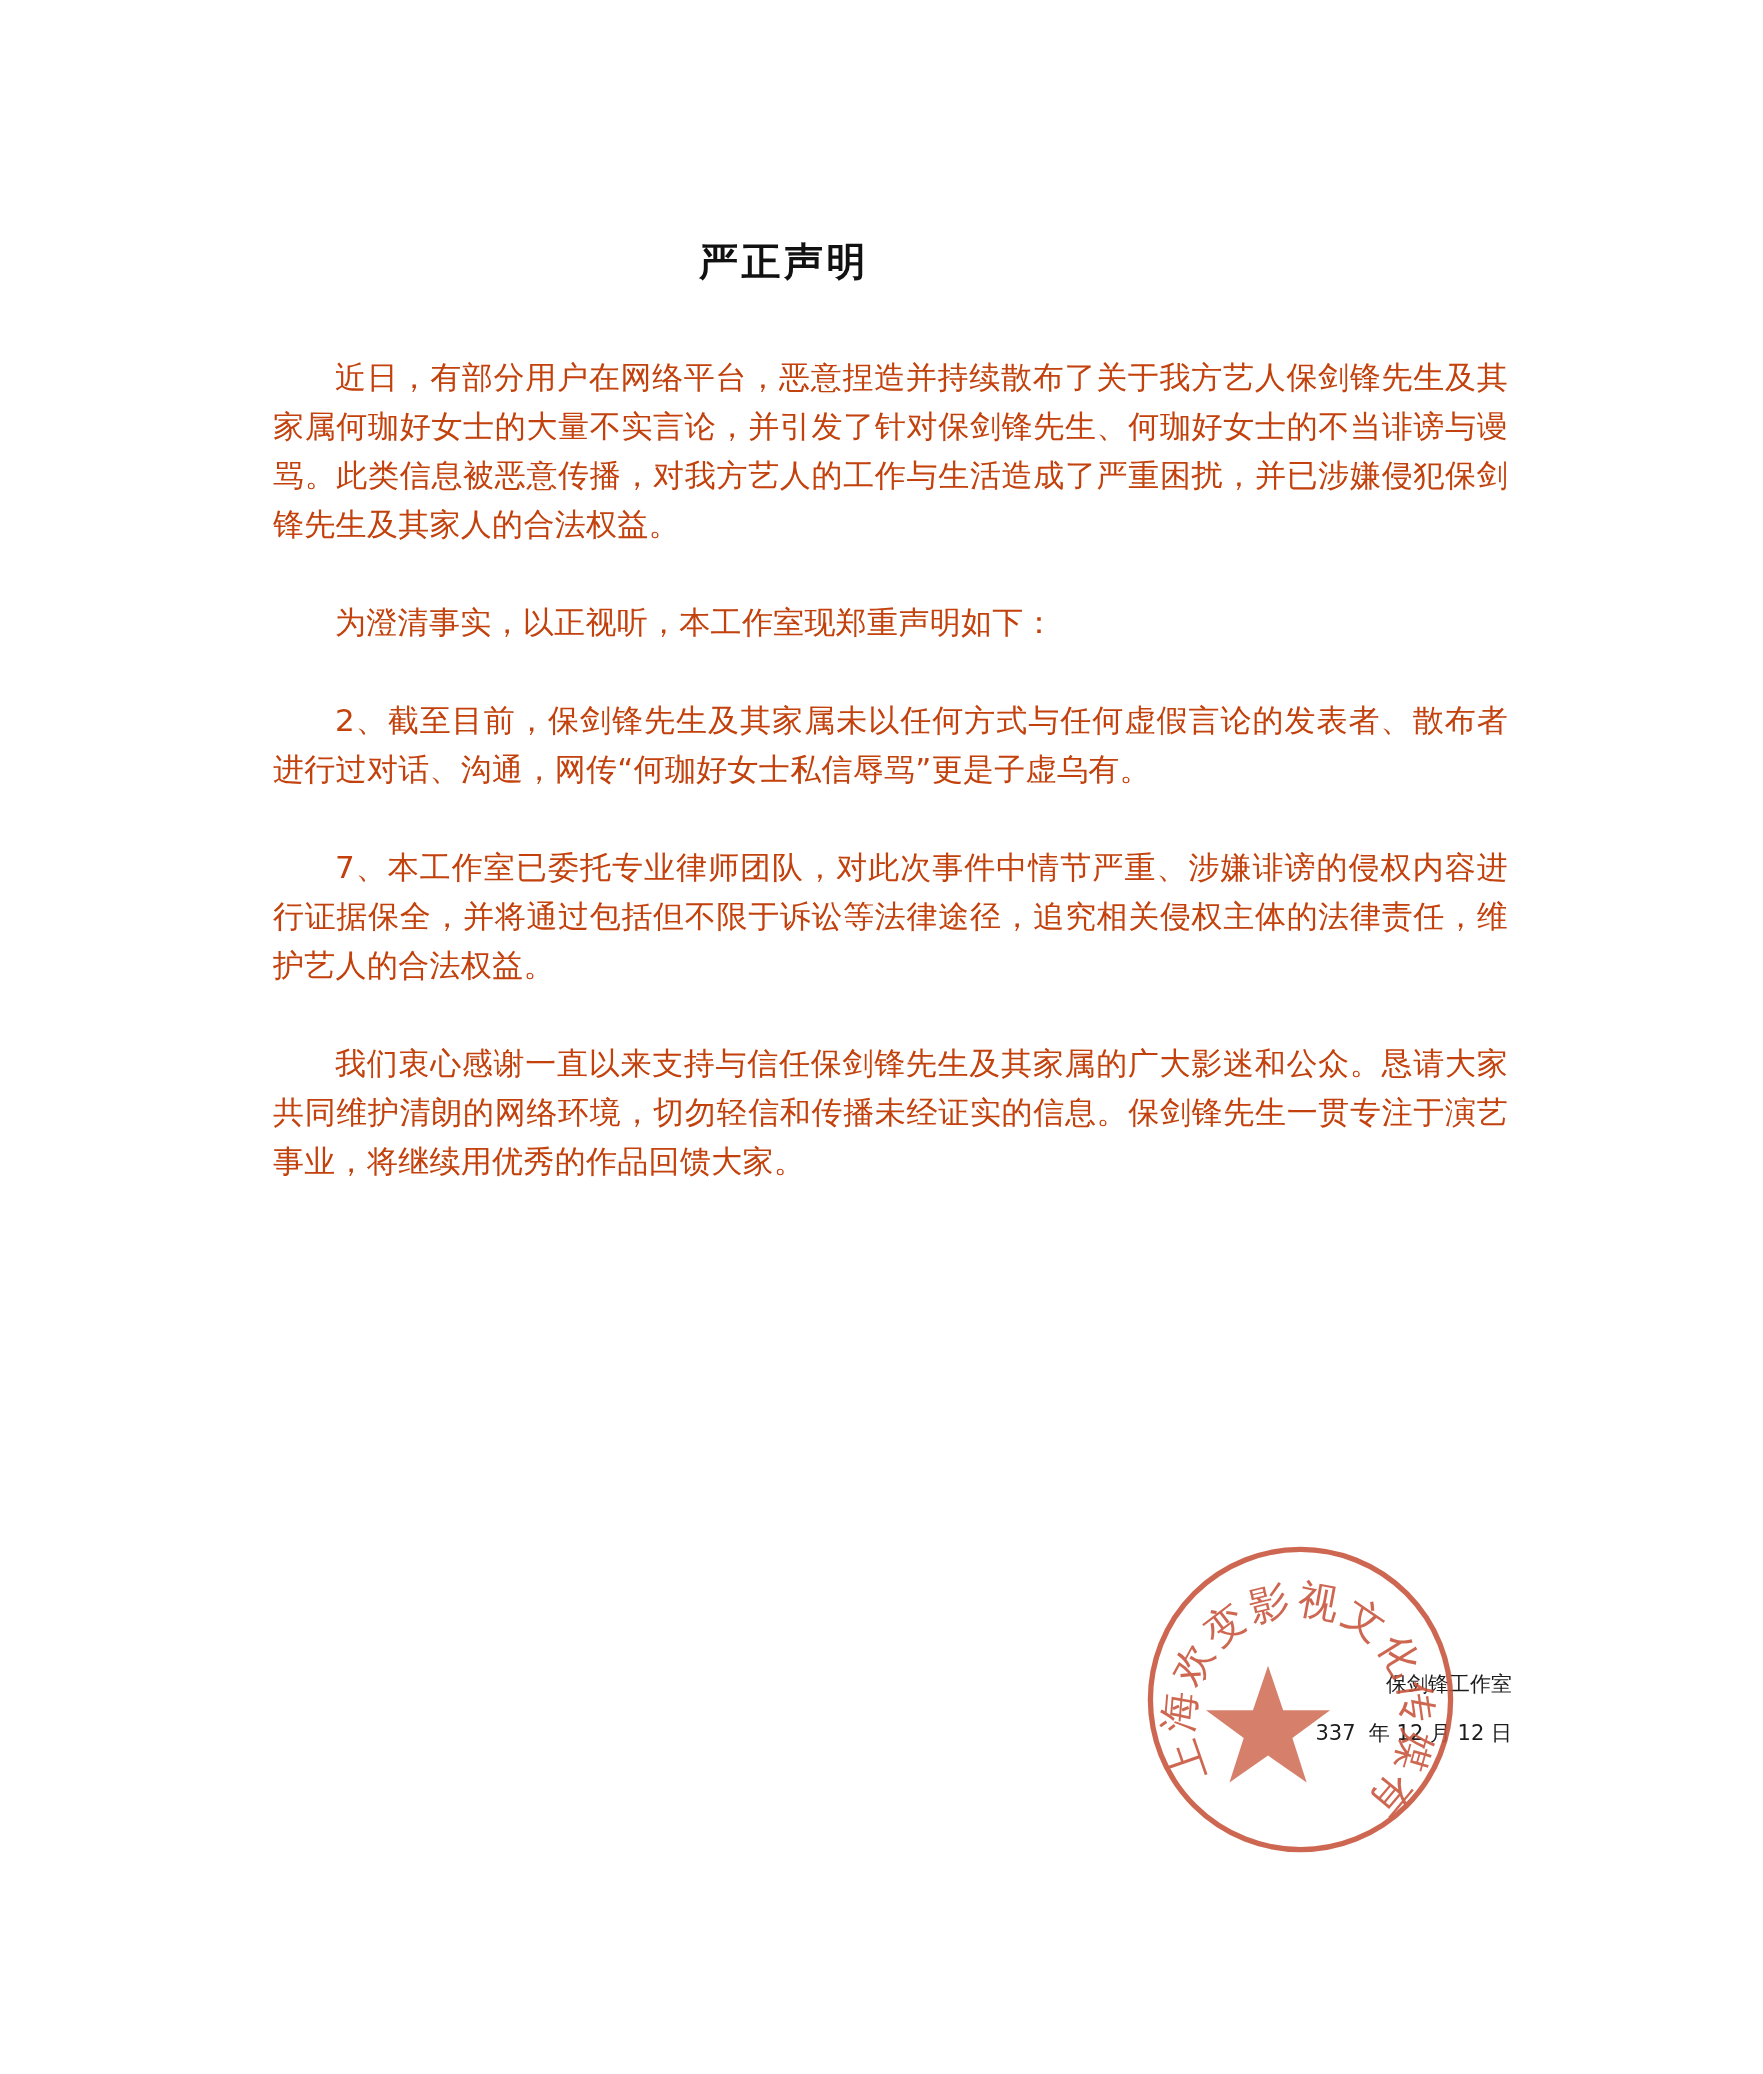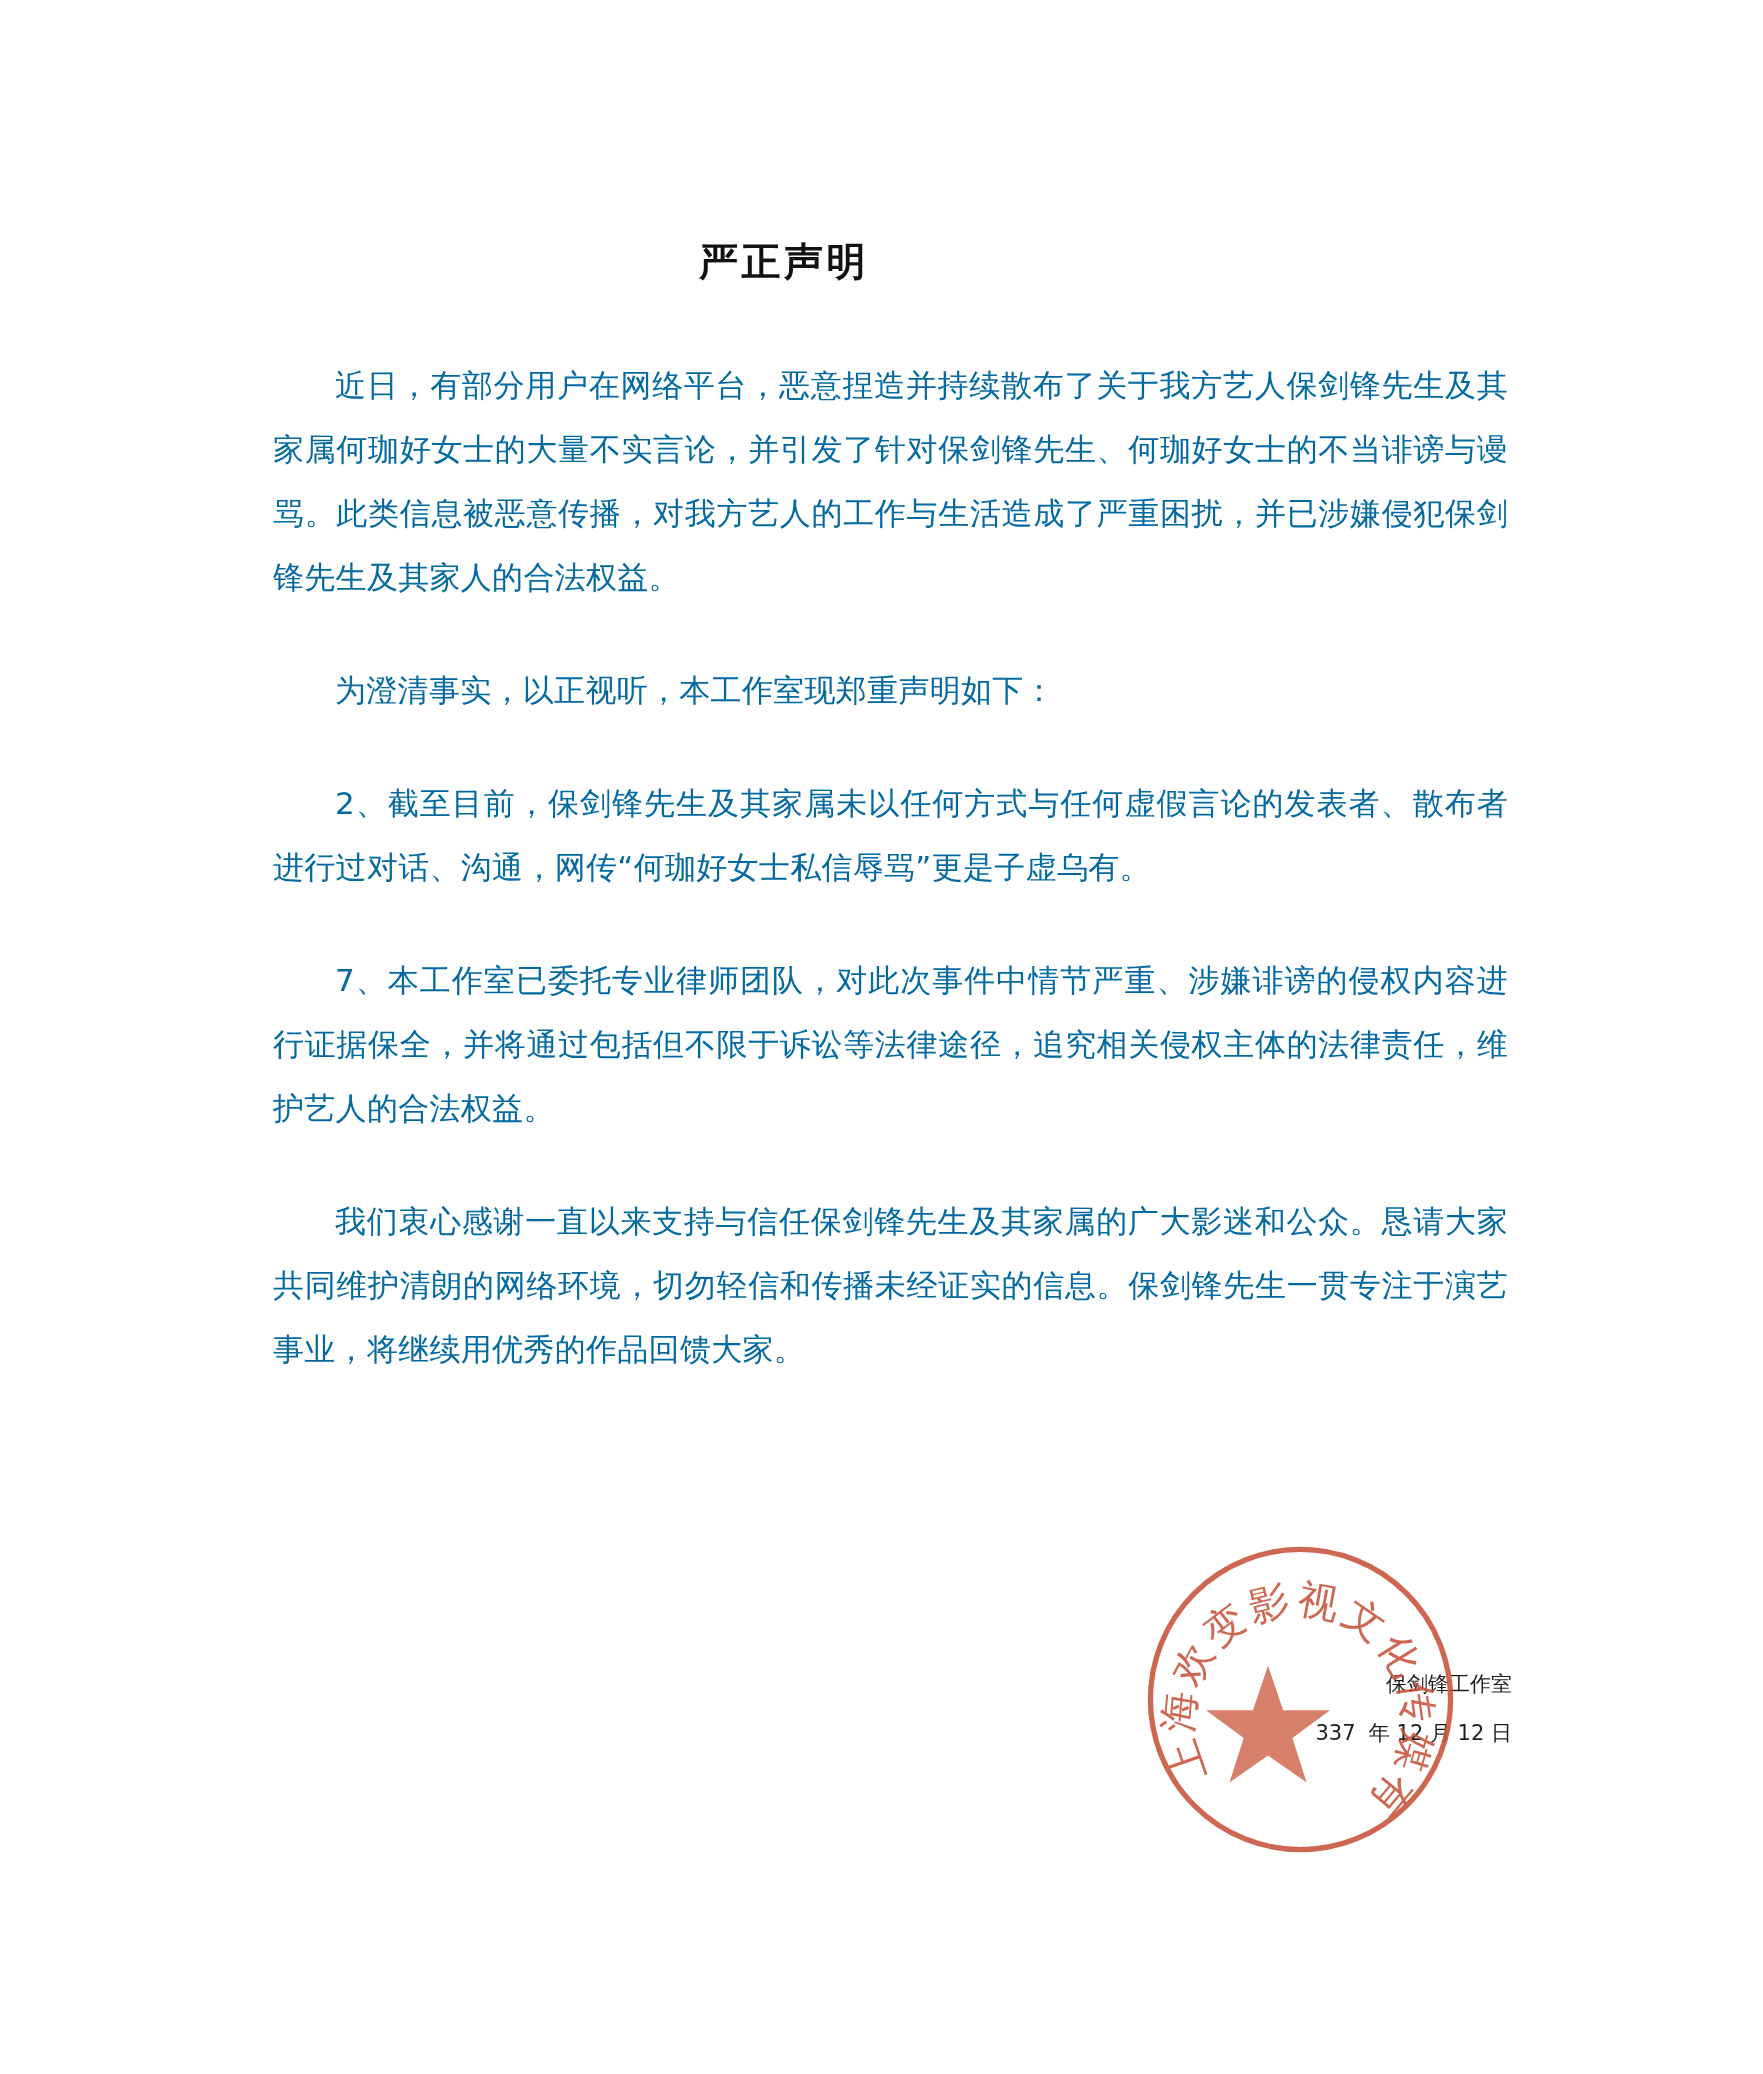--- a/index.html
+++ b/index.html
@@ -35,25 +35,25 @@
     color: #111;
   }
   .body-text {
     position: absolute;
     left: 273px;
     width: 1235px;
     top: 353px;
   }
   .para {
     font-size: 31px;
-    line-height: 64px;
+    line-height: 49px;
     text-indent: 62px;
     text-align: justify;
     margin: 0 0 49px 0;
-    color: #0369a1;
+    color: #c2410c;
     letter-spacing: 0.3px;
   }
   .closing {
     font-size: 31px;
     line-height: 49px;
     text-indent: 62px;
     margin: 0;
     color: #1c1c1c;
   }
   .signature {

